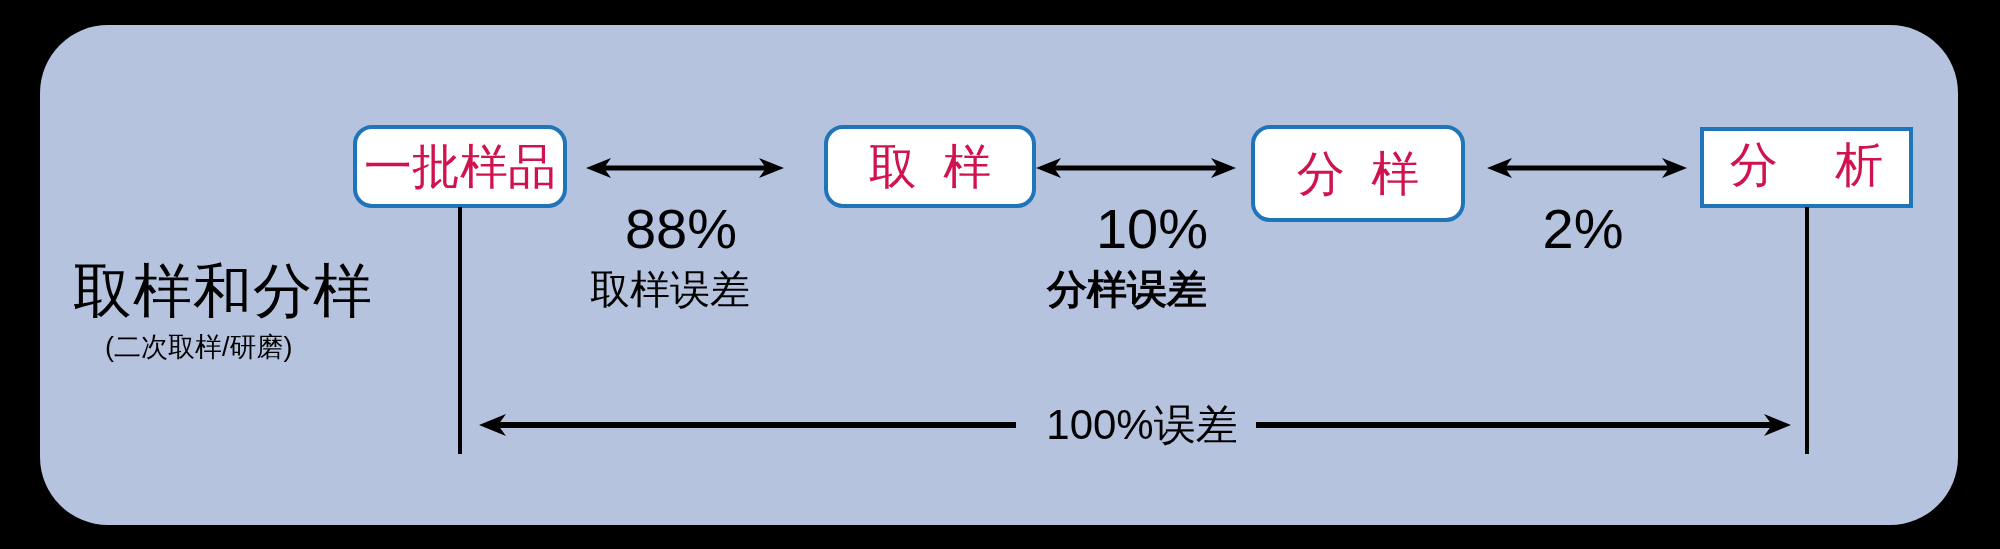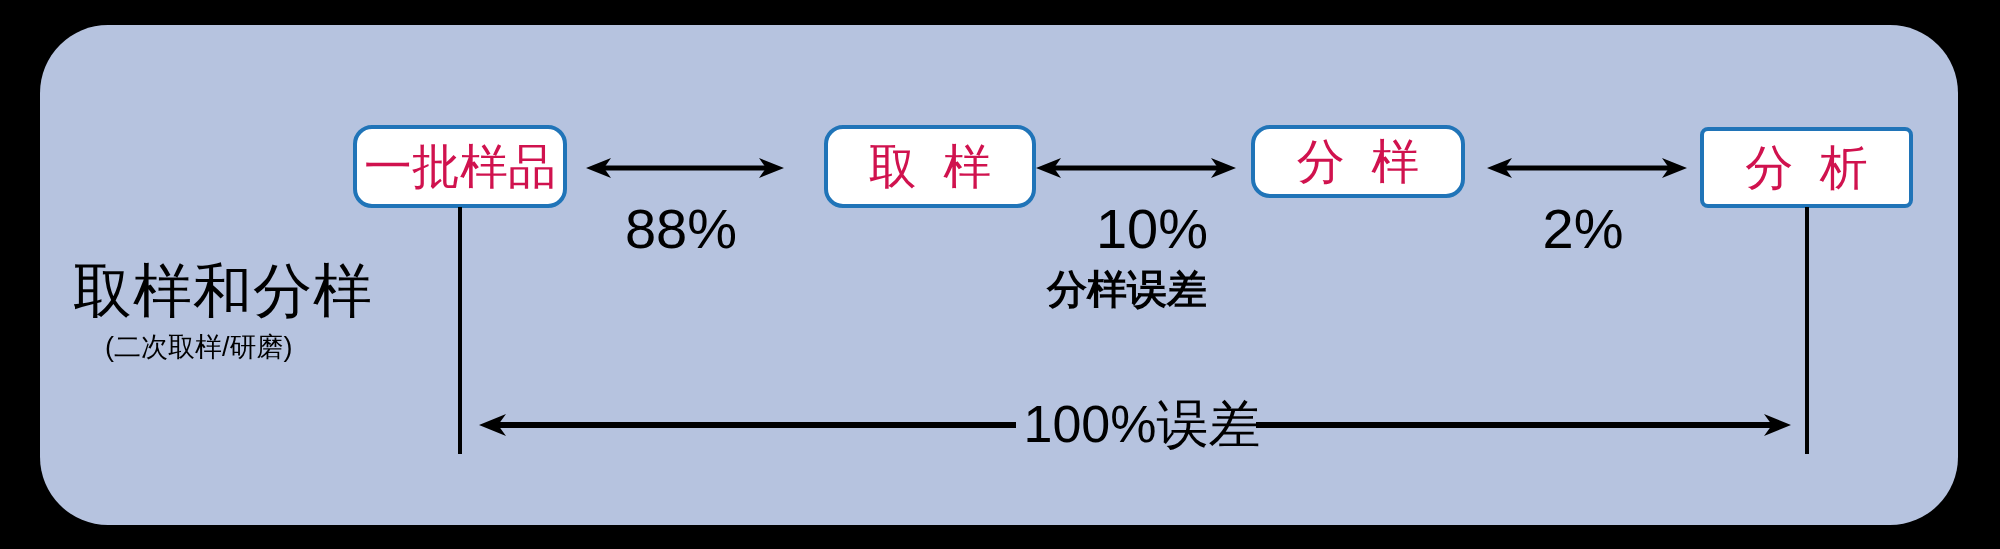--- a/index.html
+++ b/index.html
@@ -47,24 +47,24 @@
     border: 4px solid var(--node-border, #2074b8);
     border-radius: 19px;
     display: flex;
     align-items: center;
     justify-content: center;
     font-size: 48px;
     color: var(--node-text, #d0124e);
     white-space: pre;
     line-height: 1;
   }
-  .node.square { border-radius: 8px; }
+  .node.square { border-radius: 0; font-family: Liberation Mono, monospace; }
   .node1 { left: 353px; top: 125px; width: 214px; height: 83px; }
   .node2 { left: 804px; top: 125px; width: 212px; height: 83px; margin-left: 20px; }
-  .node3 { left: 1251px; top: 125px; width: 214px; height: 73px; }
+  .node3 { left: 1251px; top: 125px; width: 214px; height: 97px; }
   .node4 { left: 1700px; top: 127px; width: 213px; height: 81px; }
   .harrow { position: absolute; height: 26px; }
   .harrow line { stroke: var(--line, #000); }
   .harrow polygon { fill: var(--line, #000); }
   .arrow1 { left: 586px;  top: 155px; width: 198px; }
   .arrow2 { left: 1036px; top: 155px; width: 200px; }
   .arrow3 { left: 1487px; top: 155px; width: 200px; }
   .tarrow-l { left: 479px;  top: 412px; width: 537px; }
   .tarrow-r { left: 1256px; top: 412px; width: 535px; }
   .pct {
@@ -93,21 +93,21 @@
     position: absolute;
     width: 4px;
     background: var(--line, #000);
   }
   .vline1 { left: 458px;  top: 207px; height: 247px; }
   .vline2 { left: 1805px; top: 207px; height: 247px; }
   .total-label {
     position: absolute;
     left: 1142px; top: 425px;
     transform: translate(-50%, -50%);
-    font-size: 52px;
+    font-size: 42px;
     color: #000;
     white-space: pre;
   }
 </style>
 </head>
 <body>
 
 <div class="canvas">
   <div class="panel"></div>
 
@@ -132,20 +132,21 @@
   <svg class="harrow arrow3" viewBox="0 0 200 26" xmlns="http://www.w3.org/2000/svg">
     <line x1="14" y1="13" x2="186" y2="13" stroke-width="5"></line>
     <polygon points="0,13 25,3 18,13 25,23"></polygon>
     <polygon points="200,13 175,3 182,13 175,23"></polygon>
   </svg>
 
   <div class="pct pct1">88%</div>
   <div class="pct pct2">10%</div>
   <div class="pct pct3">2%</div>
 
+  <div class="errlabel err1">取样误差</div>
   <div class="errlabel err2">分样误差</div>
 
   <div class="vline vline1"></div>
   <div class="vline vline2"></div>
 
   <svg class="harrow tarrow-l" viewBox="0 0 537 26" xmlns="http://www.w3.org/2000/svg">
     <line x1="16" y1="13" x2="537" y2="13" stroke-width="6"></line>
     <polygon points="0,13 27,2 19,13 27,24"></polygon>
   </svg>
   <svg class="harrow tarrow-r" viewBox="0 0 535 26" xmlns="http://www.w3.org/2000/svg">

